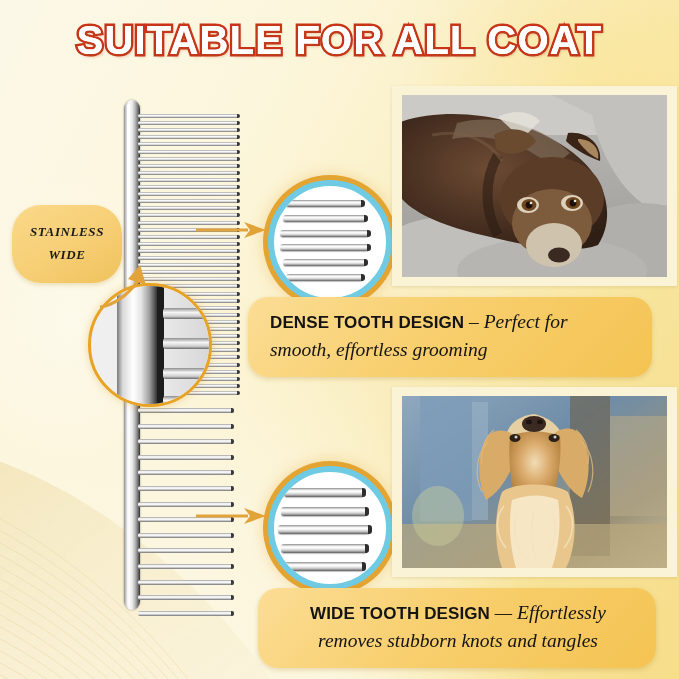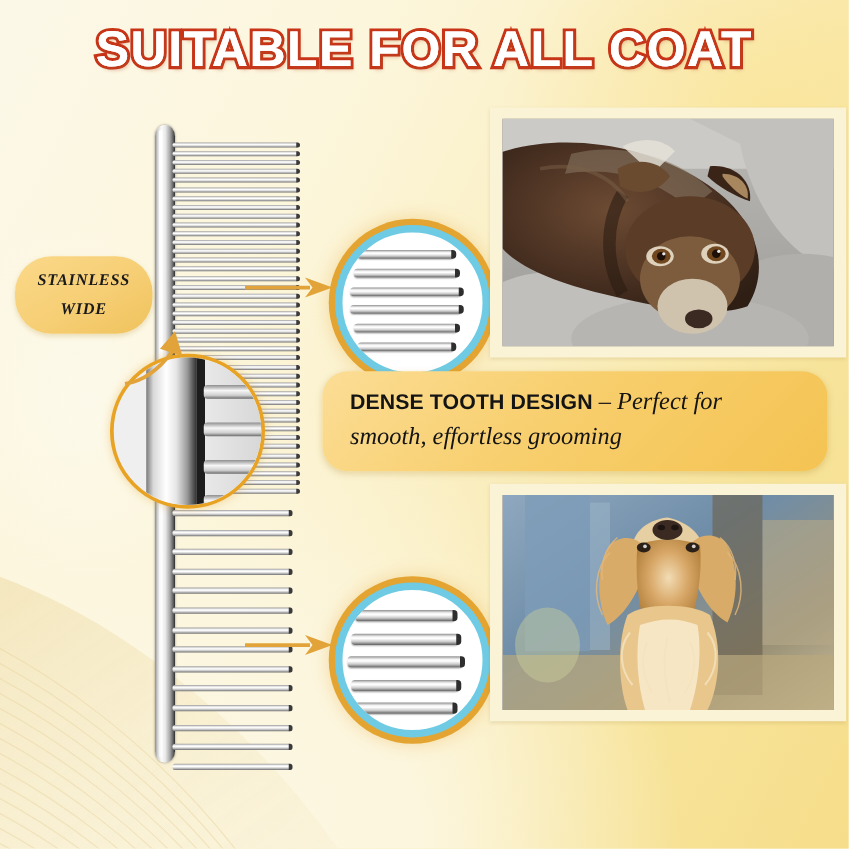--- a/index.html
+++ b/index.html
@@ -83,41 +83,41 @@
   .pin{position:absolute;border-radius:3px;
     background:linear-gradient(180deg,#8f8f8f 0%,#f2f2f2 26%,#ffffff 42%,#cccccc 70%,#5e5e5e 100%);
     box-shadow:0 1px 1px rgba(0,0,0,.25);}
   .pin::after{content:"";position:absolute;right:-2px;top:0;width:4px;height:100%;
     border-radius:0 3px 3px 0;background:#2e2e2e;}
 
   
   .arrow{position:absolute;pointer-events:none;}
 
   
-  .ss-badge{position:absolute;left:12px;top:205px;width:110px;height:62px;
+  .ss-badge{position:absolute;left:12px;top:205px;width:110px;height:78px;
     border-radius:29px;
     background:linear-gradient(150deg,#FBD98A 0%,#F6CE74 55%,#EFC25C 100%);
     box-shadow:0 2px 4px rgba(180,140,40,.25);
     display:flex;flex-direction:column;align-items:center;justify-content:center;
     font-family:"Liberation Serif",serif;font-weight:bold;font-style:italic;
     font-size:13px;color:#1a1a1a;letter-spacing:.6px;line-height:1.75;text-align:center;}
 
   
   .photo-frame{position:absolute;background:#FBF3D6;padding:9px 10px;
     box-shadow:0 1px 3px rgba(160,130,60,.22);}
   .photo-1{left:392px;top:86px;width:265px;height:182px;}
   .photo-2{left:392px;top:387px;width:265px;height:172px;}
   .photo{position:relative;width:100%;height:100%;overflow:hidden;background:#888;}
 
   
   .caption{position:absolute;border-radius:20px;
     background:linear-gradient(135deg,#FBDD95 0%,#F8CF6E 45%,#F4C352 100%);
     box-shadow:0 2px 5px rgba(175,135,45,.28);
     display:flex;align-items:center;padding:10px 20px 12px 22px;box-sizing:border-box;}
-  .cap-1{left:258px;top:297px;width:404px;height:80px;}
+  .cap-1{left:248px;top:297px;width:404px;height:80px;}
   .cap-2{left:258px;top:588px;width:398px;height:80px;}
   .cap-text{font-size:17.5px;line-height:1.45;color:#141414;}
   .cap-strong{font-family:"Liberation Sans",sans-serif;font-weight:bold;font-size:17px;letter-spacing:.1px;}
   .cap-em{font-family:"Liberation Serif",serif;font-style:italic;font-size:19.5px;}
   .cap-2 .cap-text{text-align:center;width:100%;}
 </style>
 </head>
 <body>
 
 <div class="stage">
@@ -368,14 +368,19 @@
       </svg>
     </div>
   </div>
 
   <div class="caption cap-1">
     <div class="cap-text">
       <span class="cap-strong">DENSE TOOTH DESIGN</span><span class="cap-em"> – </span><span class="cap-em">Perfect for smooth, effortless grooming</span>
     </div>
   </div>
 
+  <div class="caption cap-2">
+    <div class="cap-text">
+      <span class="cap-strong">WIDE TOOTH DESIGN</span><span class="cap-em"> — </span><span class="cap-em">Effortlessly removes stubborn knots and tangles</span>
+    </div>
+  </div>
 
 </div>
 
 </body></html>

